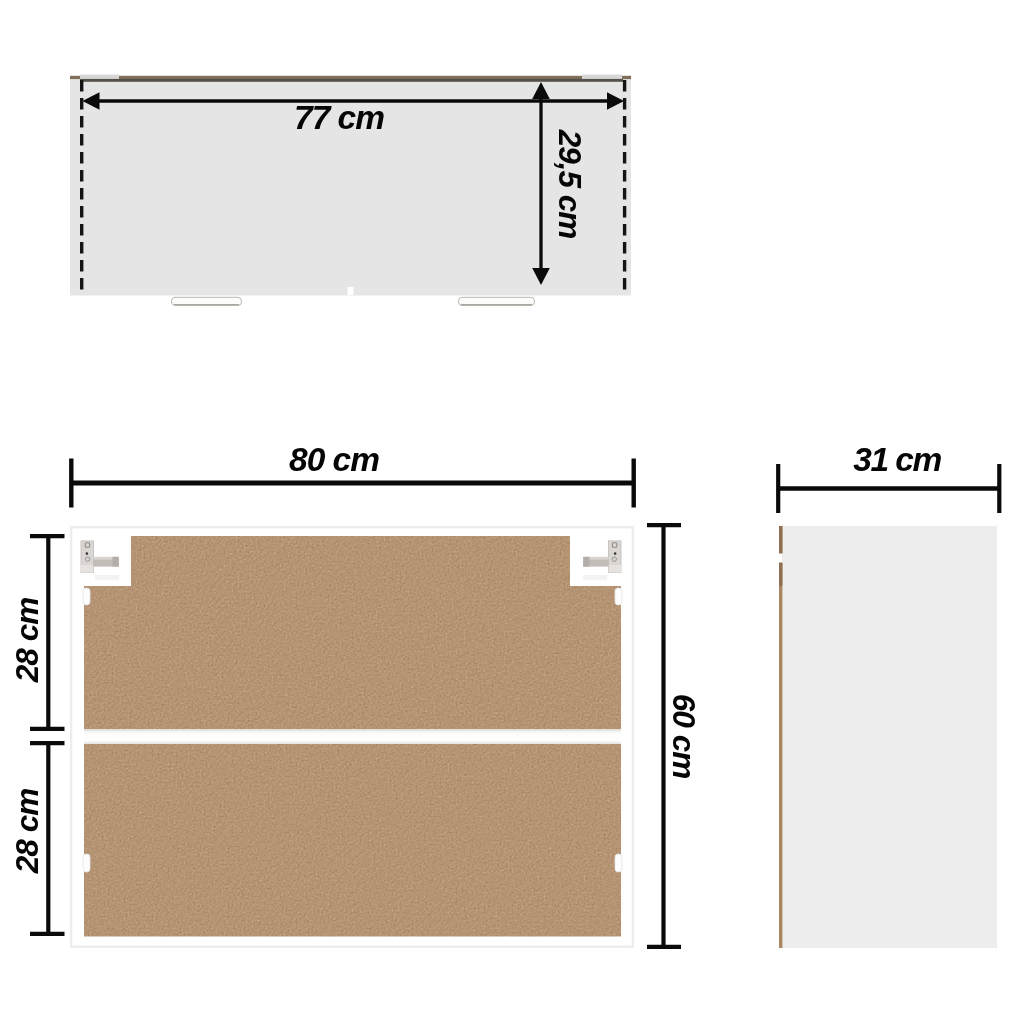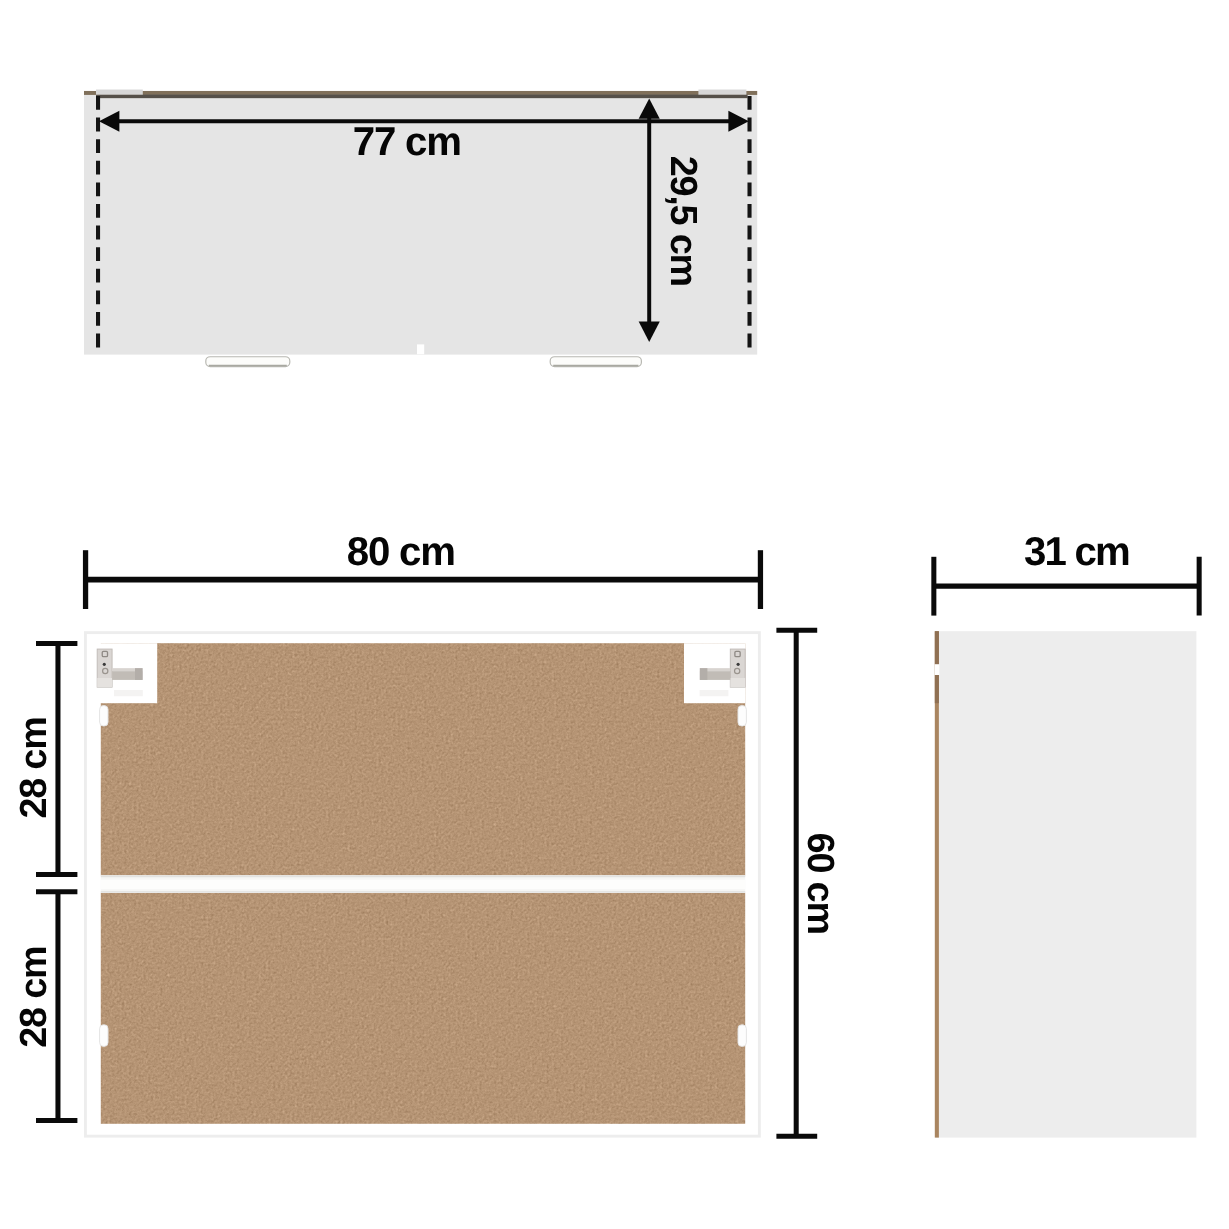--- a/index.html
+++ b/index.html
@@ -1,17 +1,17 @@
 <!DOCTYPE html>
 <html><head>
 <meta charset="utf-8">
 <style>
   html,body{margin:0;padding:0;background:#ffffff;}
   .page{position:relative;width:1024px;height:1024px;background:#ffffff;overflow:hidden;
-        font-family:"Liberation Sans",sans-serif;}
+        font-family:"Liberation Sans",sans-serif;font-style:italic;}
   svg{position:absolute;left:0;top:0;}
   text{font-family:"Liberation Sans",sans-serif;font-weight:bold;fill:#050505;}
 </style>
 </head>
 <body>
 <div class="page">
 <svg width="1024" height="1024" viewBox="0 0 1024 1024">
 <defs>
   <filter id="grain" x="-2%" y="-2%" width="104%" height="104%" color-interpolation-filters="sRGB">
     <feTurbulence type="fractalNoise" baseFrequency="0.5" numOctaves="2" stitchTiles="stitch" result="t"></feTurbulence>

